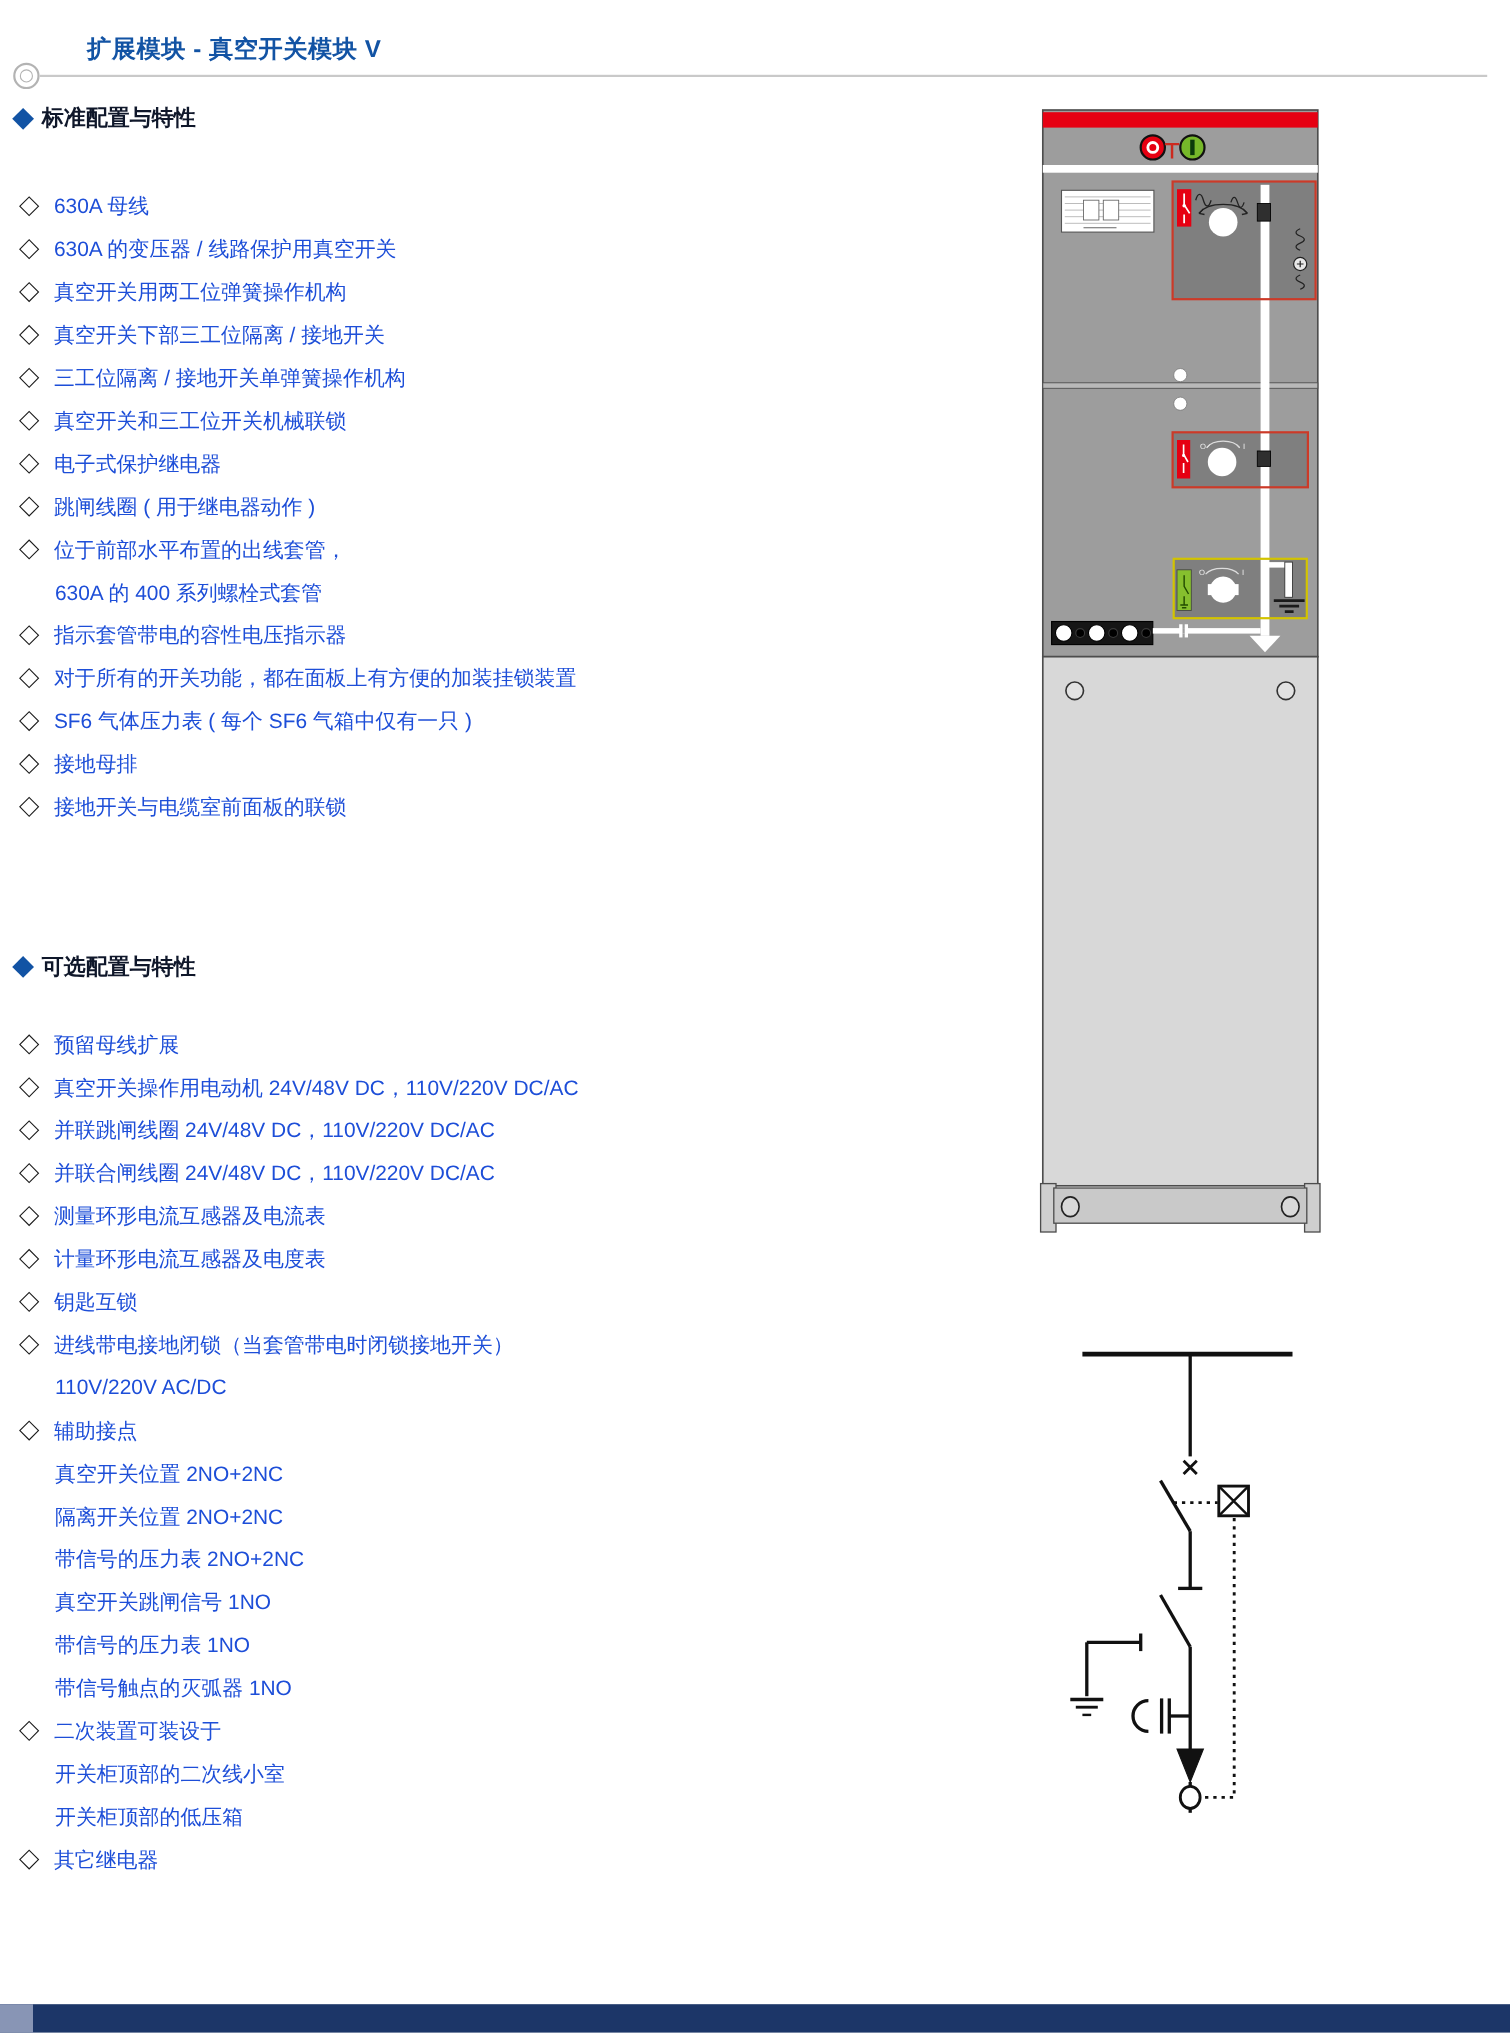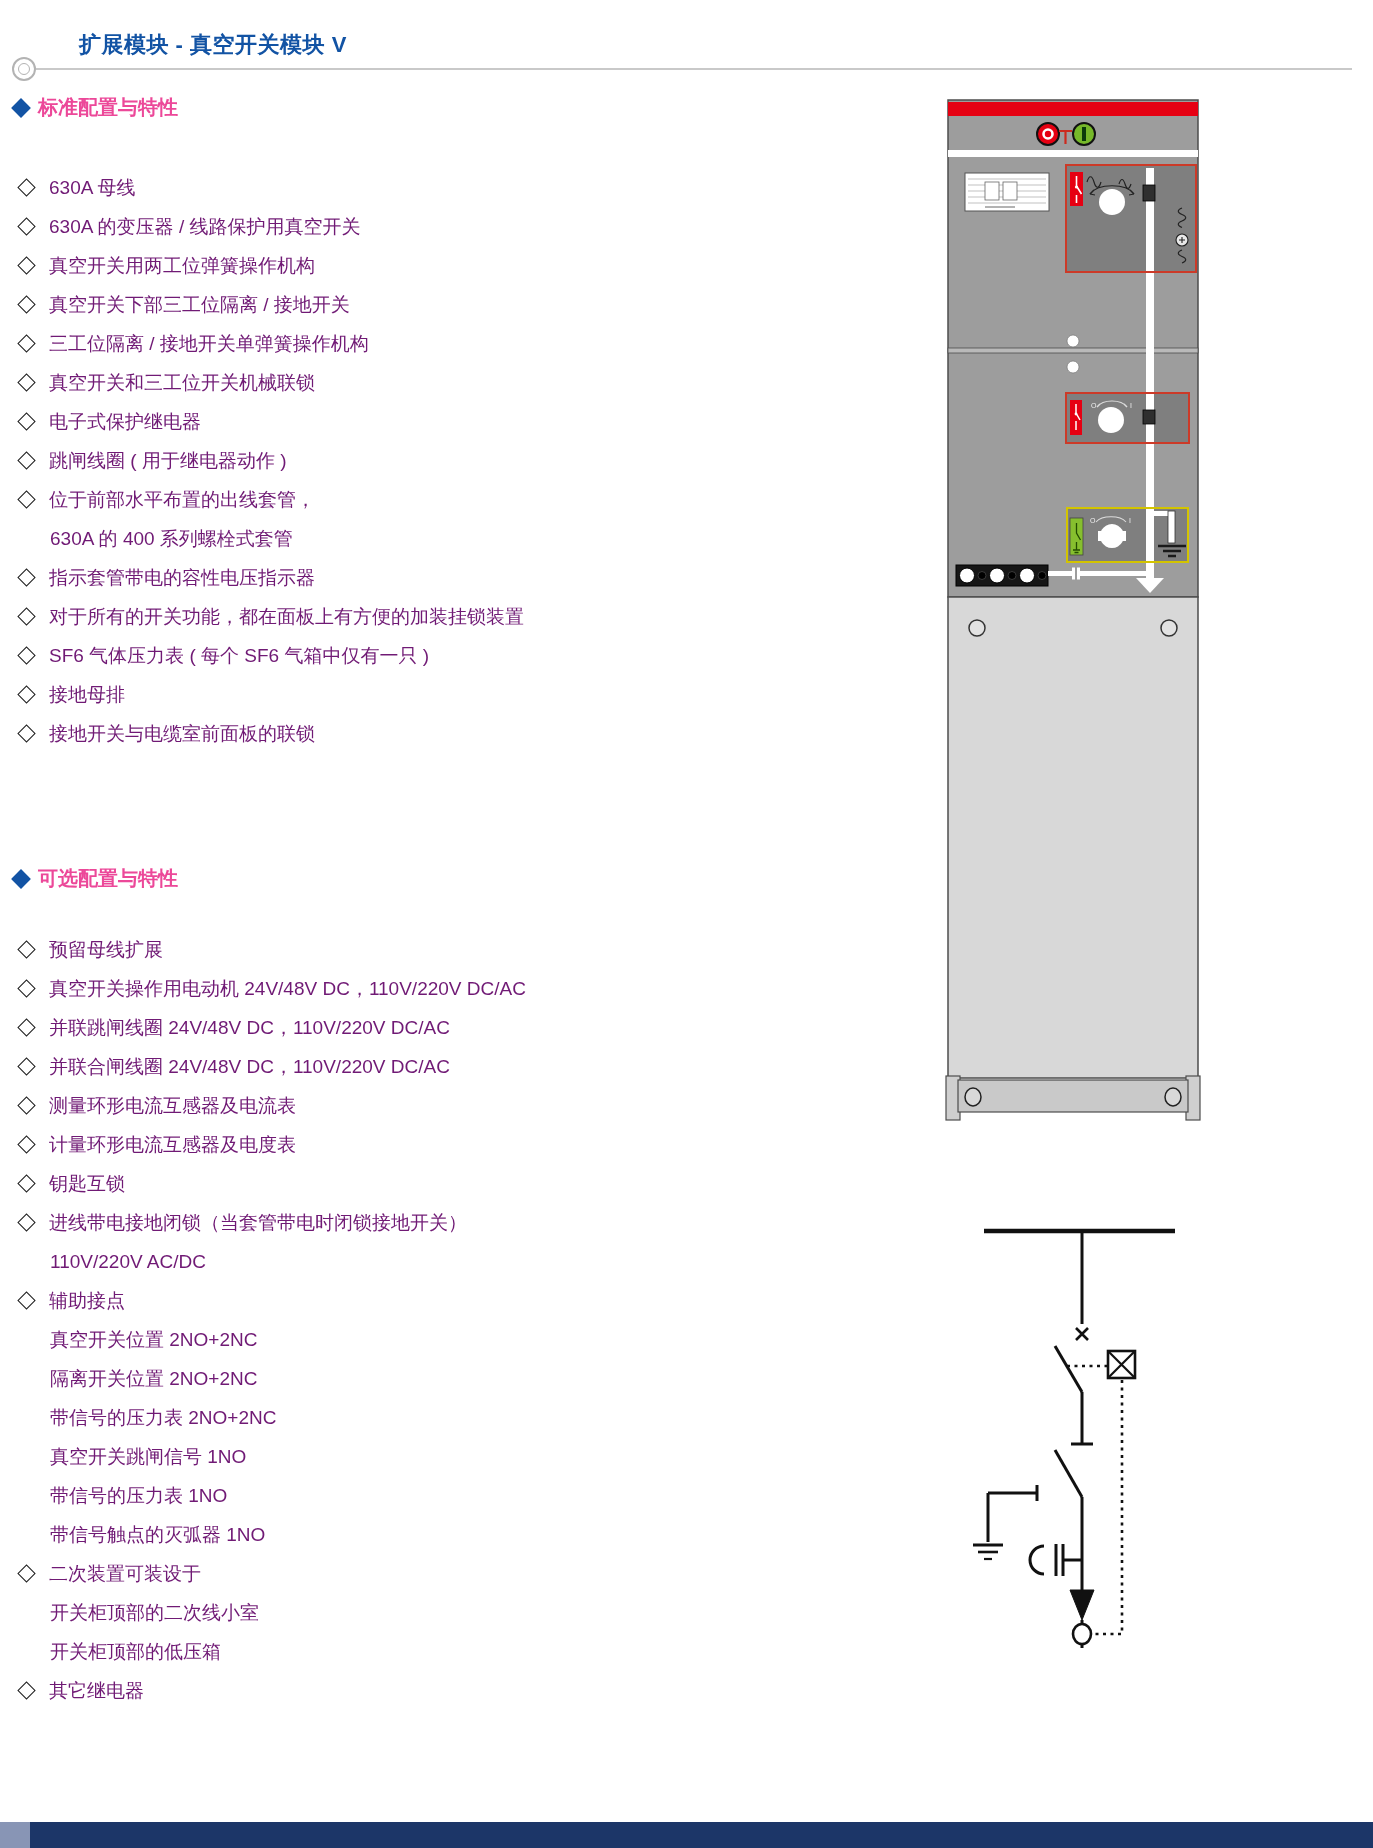--- a/index.html
+++ b/index.html
@@ -11,28 +11,28 @@
   .page-title{
     position:absolute;left:43px;top:30px;font-size:22px;font-weight:bold;
     color:#1253a4;letter-spacing:.5px;white-space:nowrap;margin-left:36px;
   }
   .title-rule{position:absolute;left:36px;top:68px;width:1316px;height:2px;background:#c9c9c9;}
   .deco-ring{position:absolute;left:12px;top:57px;width:24px;height:24px;border:2px solid #b3b3b3;
     border-radius:50%;box-sizing:border-box;background:#fff;}
   .deco-ring::after{content:"";position:absolute;left:4px;top:4px;width:12px;height:12px;
     border:1.5px solid #b3b3b3;border-radius:50%;box-sizing:border-box;}
   .sec-head{position:absolute;left:14px;display:flex;align-items:center;gap:10px;
-    color:#ec4899;font-size:20px;font-weight:bold;white-space:nowrap;}
+    color:#0f172a;font-size:20px;font-weight:bold;white-space:nowrap;}
   .sec-head .fdia{width:14px;height:14px;background:#1253a4;transform:rotate(45deg);flex:0 0 auto;}
   #std-head{top:94px;}
   #opt-head{top:865px;}
   .list{position:absolute;left:14px;width:700px;}
   #std-list{top:168px;}
   #opt-list{top:930px;}
-  .row{height:39px;display:flex;align-items:center;font-size:19px;white-space:nowrap;color:#701a75;}
+  .row{height:39px;display:flex;align-items:center;font-size:19px;white-space:nowrap;color:#1d4ed8;}
   .row .dia{width:11px;height:11px;border:1.6px solid #1c1c1c;transform:rotate(45deg);
     margin-left:6px;margin-right:16px;flex:0 0 auto;background:#fff;}
   .row.sub{padding-left:36px;text-align:right;}
   .footer-bar{position:absolute;left:0;top:1822px;width:1373px;height:26px;background:#1c3668;}
   .footer-chip{position:absolute;left:0;top:1822px;width:30px;height:26px;background:#8895b5;}
   #figure-wrap{position:absolute;left:940px;top:90px;width:440px;height:1560px;}
 </style>
 </head>
 <body>
 

